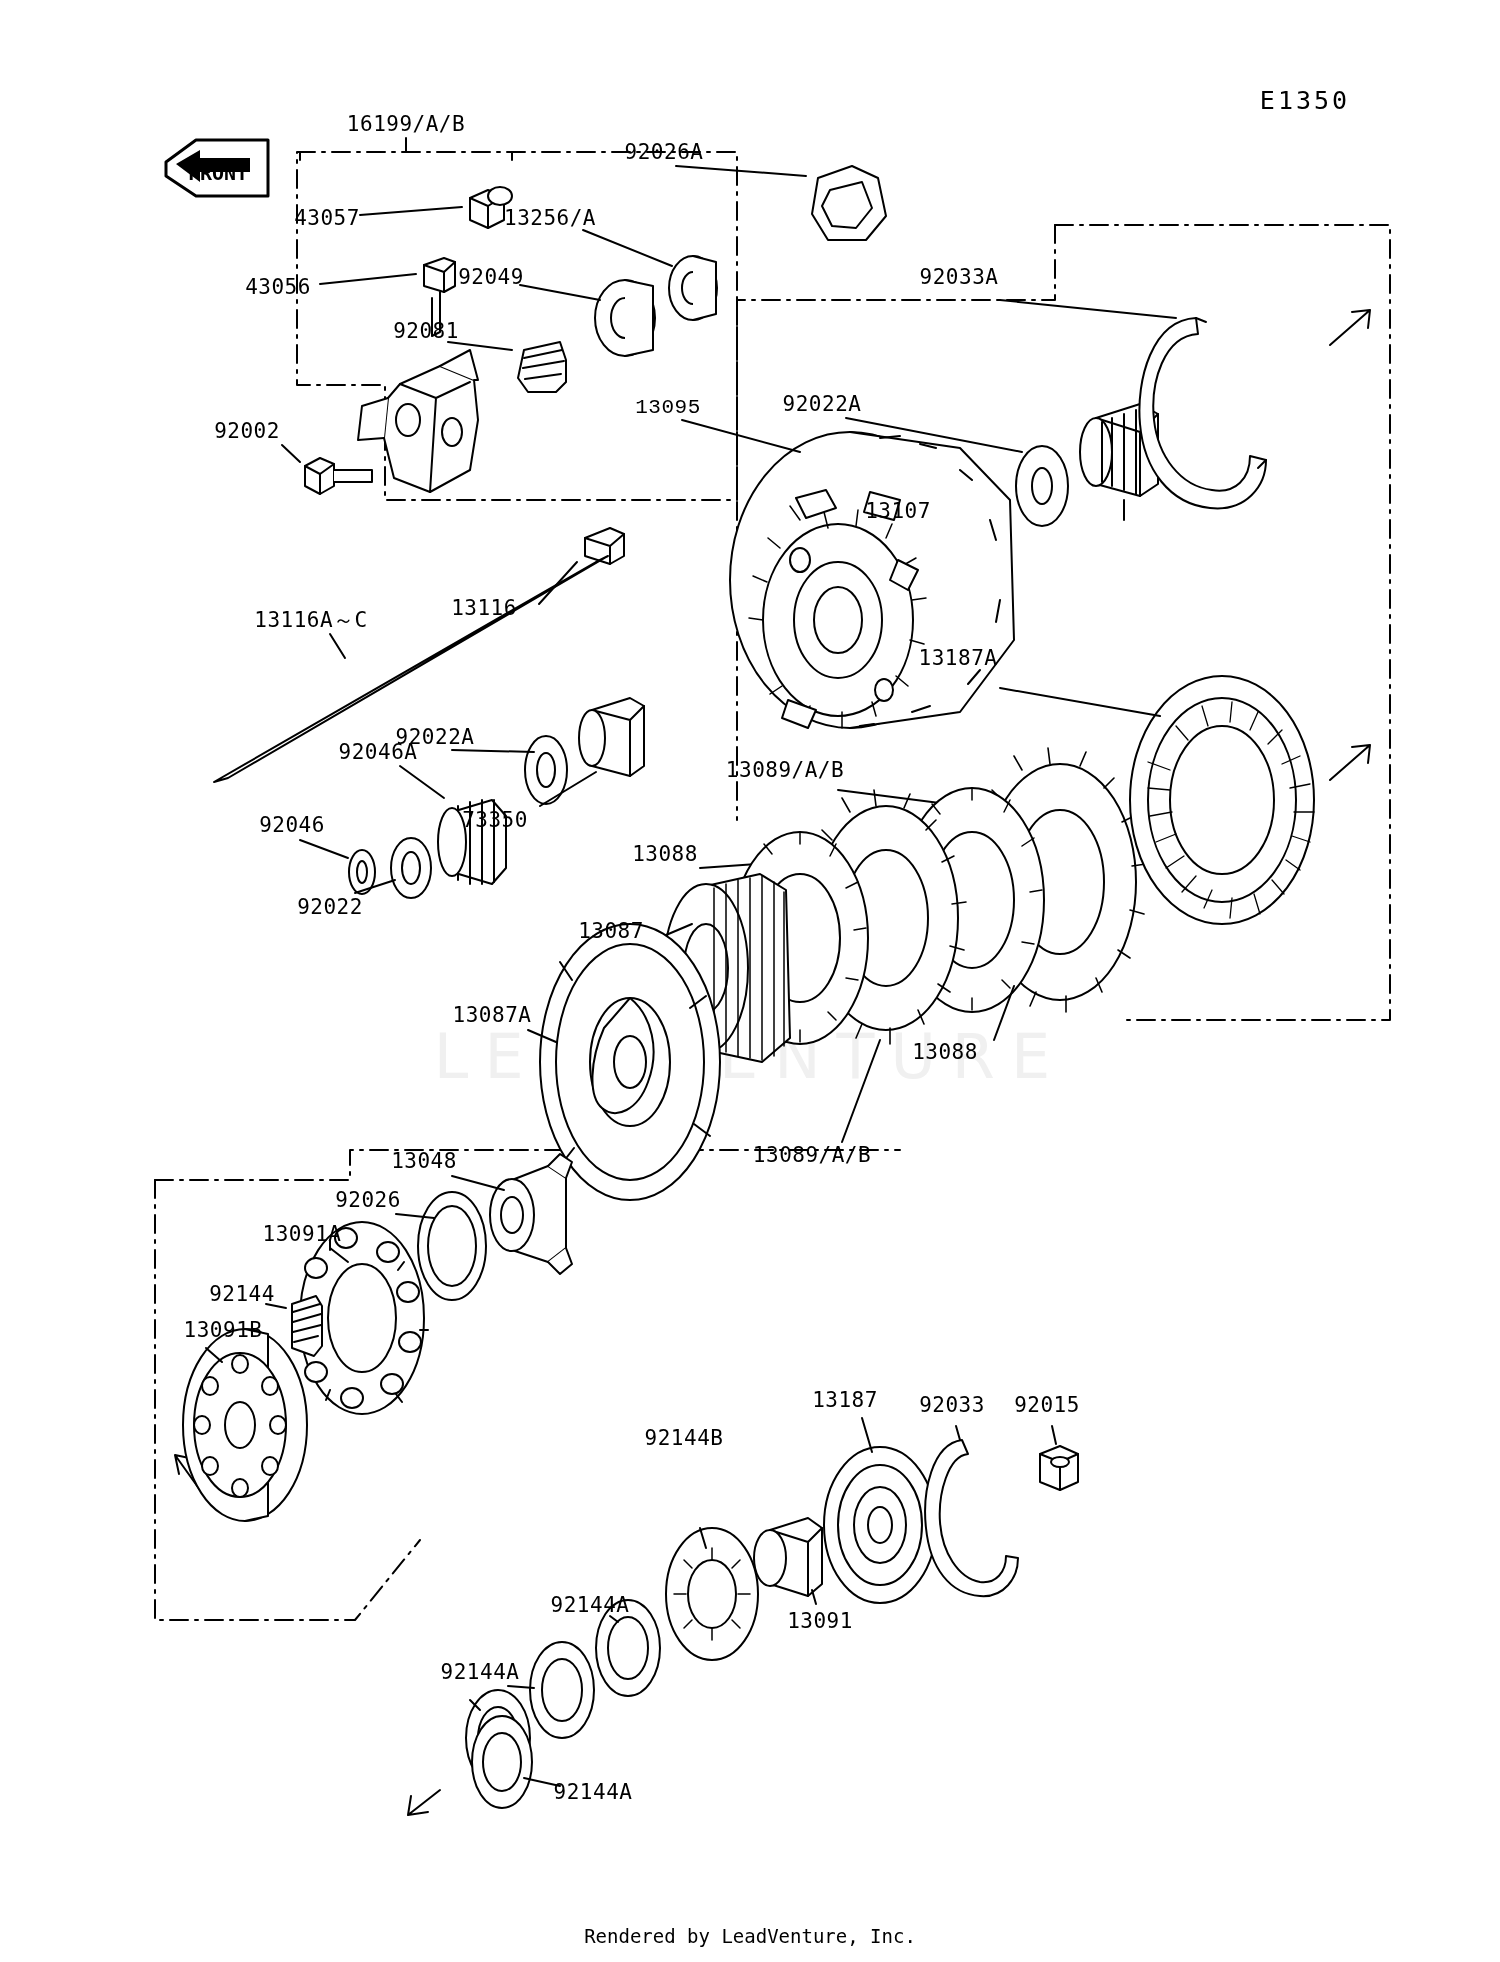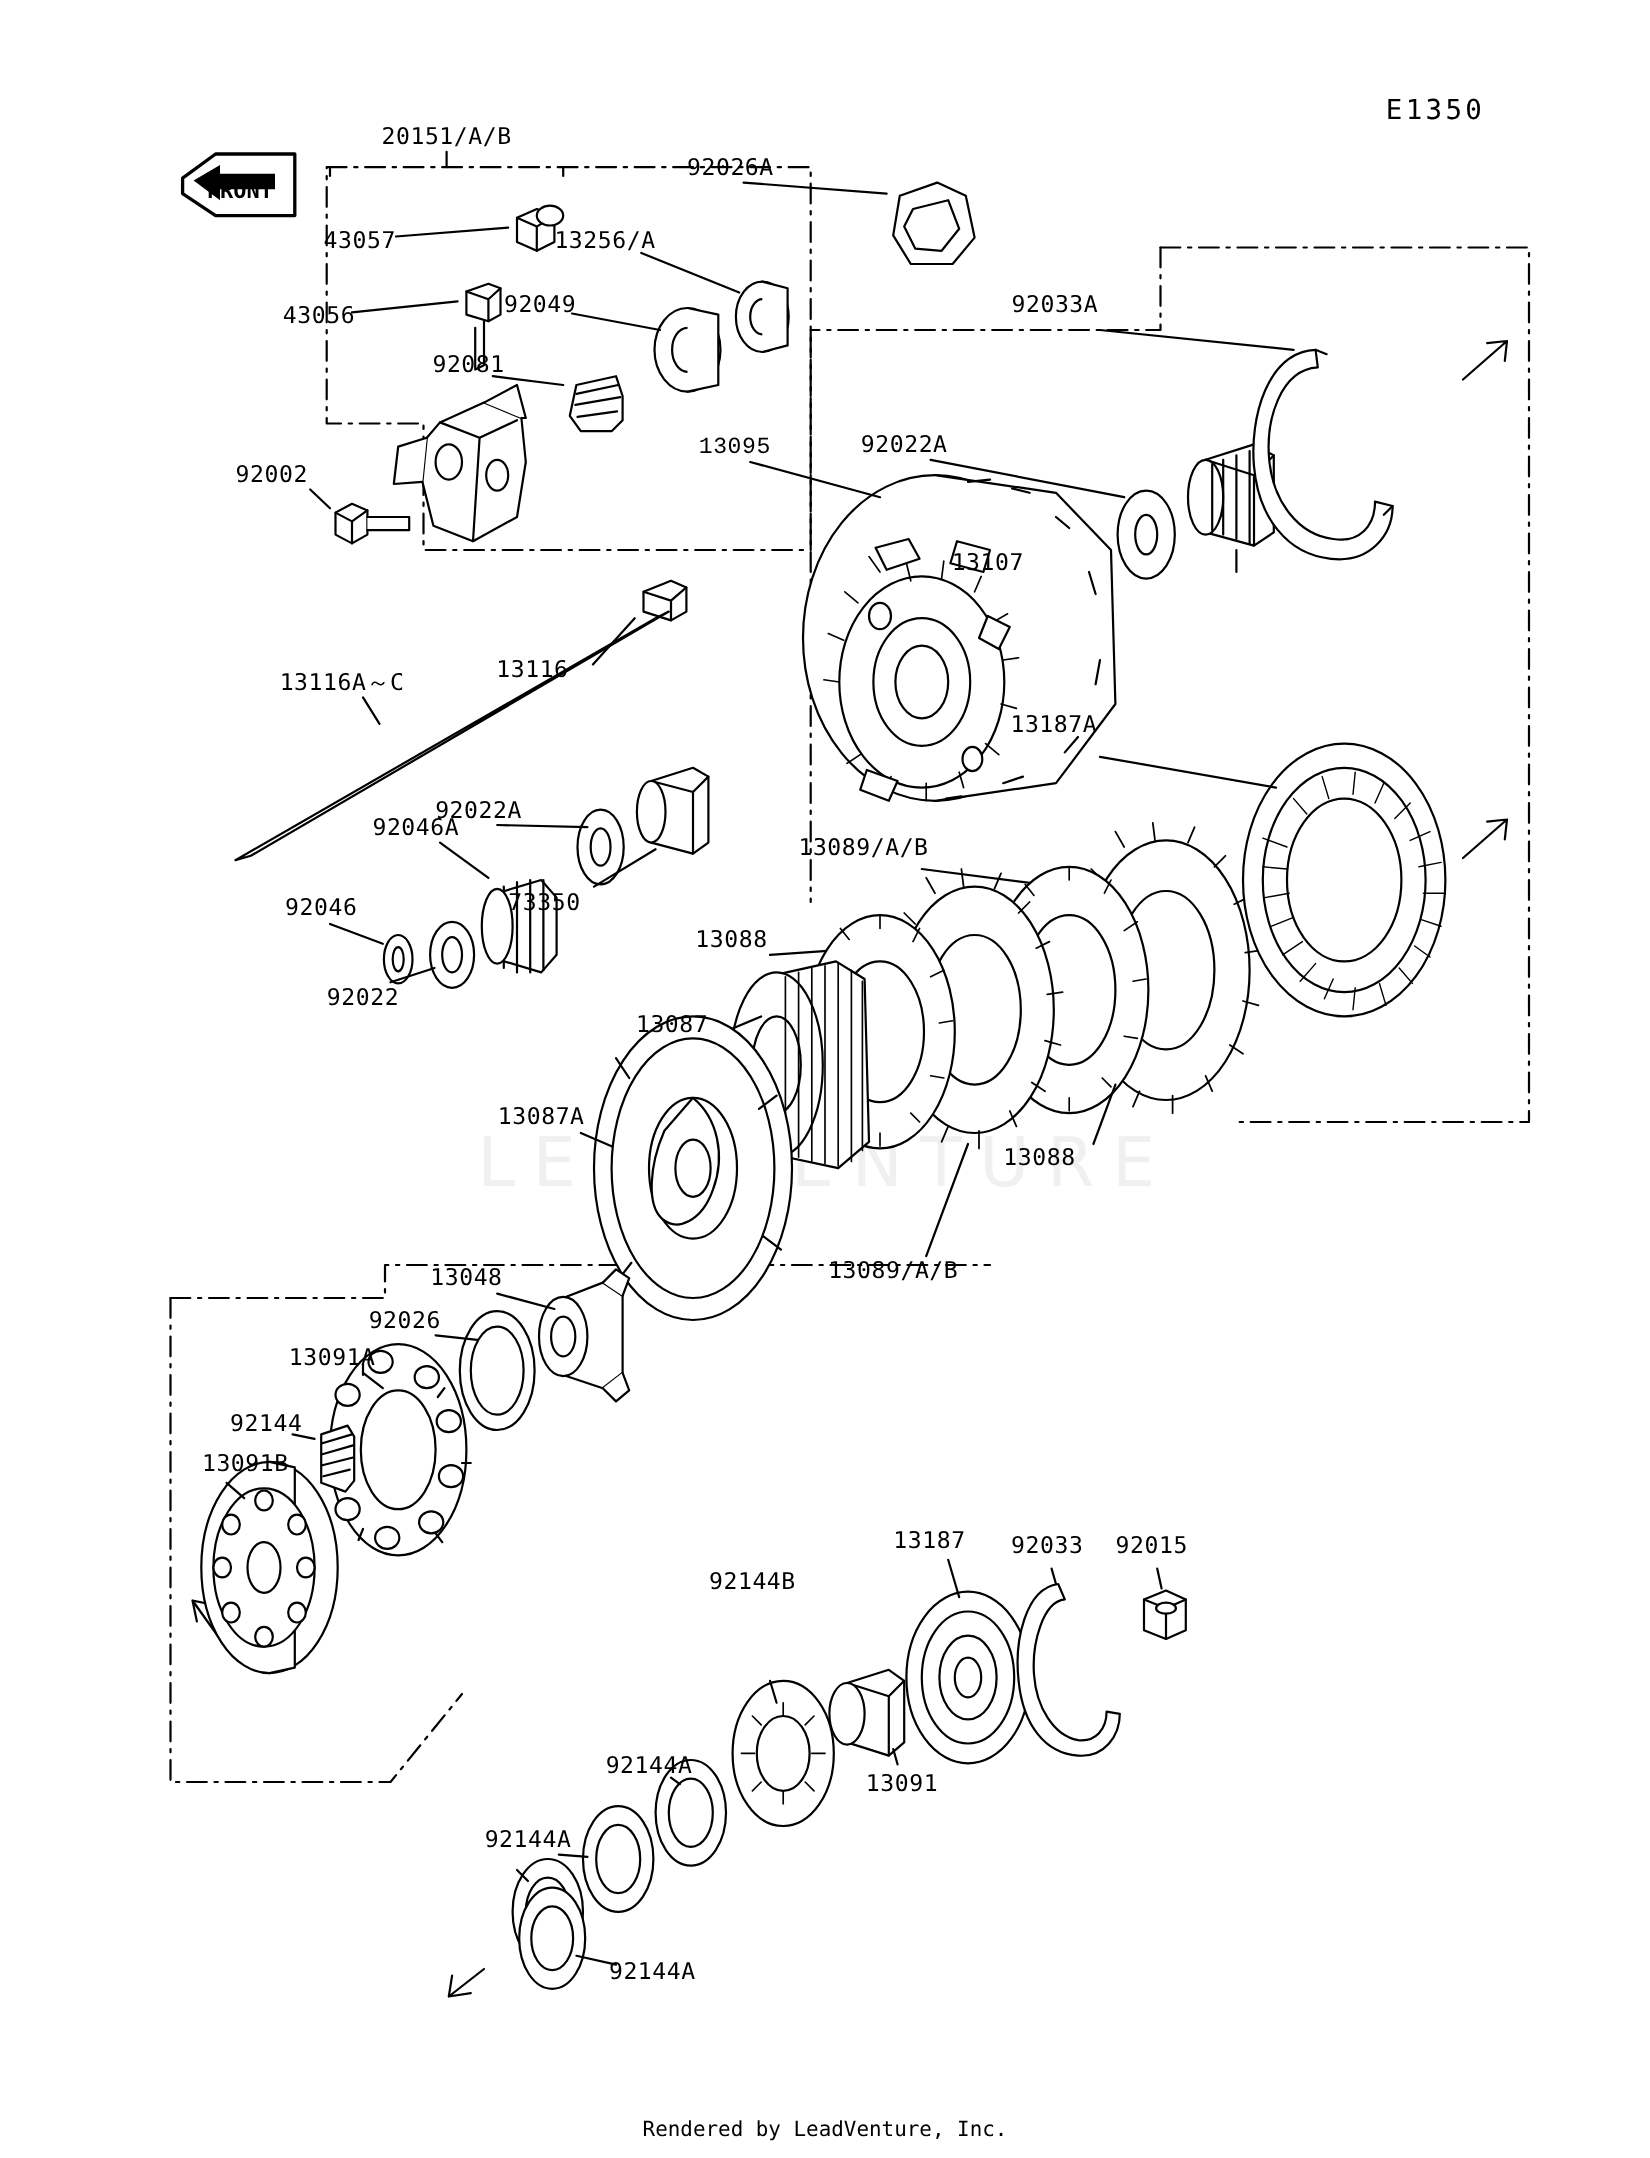--- a/index.html
+++ b/index.html
@@ -436,25 +436,25 @@
 
       <g>
         <path d="M818 178 L852 166 L878 178 L886 216 L866 240 L828 240 L812 214 Z" fill="#fff"></path>
         <path d="M830 190 L862 182 L872 208 L856 228 L832 226 L822 206 Z" fill="#fff"></path>
         <path d="M676 166 L806 176"></path>
       </g>
 
     </g>
   </svg>
 
-  <div class="lbl" style="left:406px; top:124px;">20151/A/B</div>
+  <div class="lbl" style="left:406px; top:124px;">16199/A/B</div>
   <div class="lbl" style="left:664px; top:152px;">92026A</div>
   <div class="lbl" style="left:327px; top:218px;">43057</div>
   <div class="lbl" style="left:550px; top:218px;">13256/A</div>
-  <div class="lbl" style="left:290px; top:287px;">43056</div>
+  <div class="lbl" style="left:278px; top:287px;">43056</div>
   <div class="lbl" style="left:491px; top:277px;">92049</div>
   <div class="lbl" style="left:959px; top:277px;">92033A</div>
   <div class="lbl" style="left:426px; top:331px;">92081</div>
   <div class="lbl" style="left:668px; top:407px;font-family:Liberation Mono, monospace;">13095</div>
   <div class="lbl" style="left:822px; top:404px;">92022A</div>
   <div class="lbl" style="left:247px; top:431px;">92002</div>
   <div class="lbl" style="left:898px; top:511px;">13107</div>
   <div class="lbl" style="left:484px; top:608px;">13116</div>
   <div class="lbl" style="left:311px; top:620px;">13116A～C</div>
   <div class="lbl" style="left:958px; top:658px;">13187A</div>

